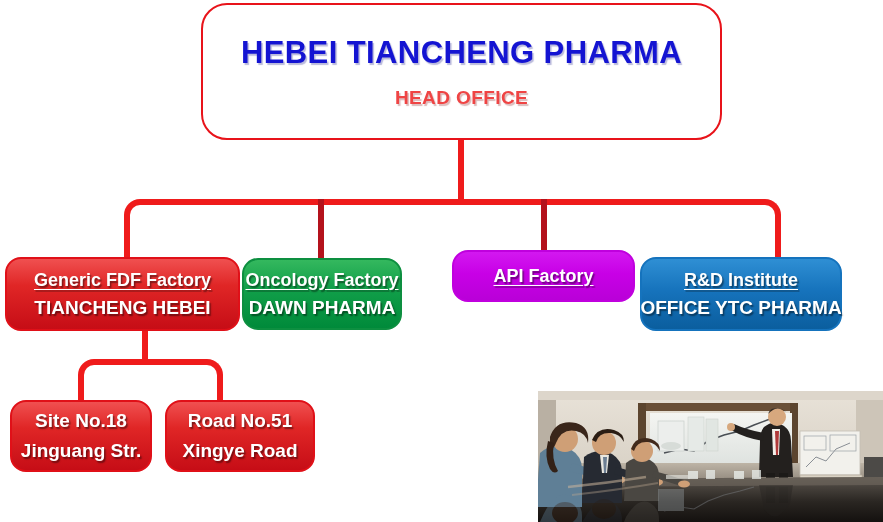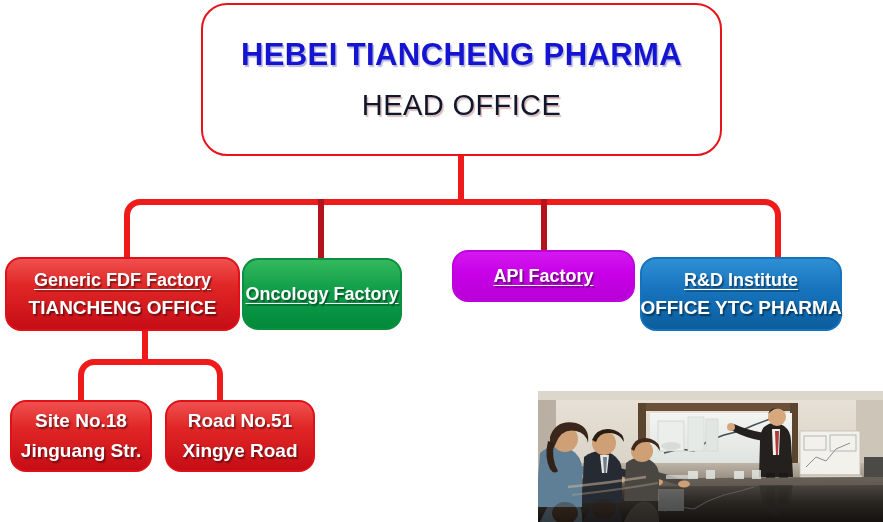--- a/index.html
+++ b/index.html
@@ -19,44 +19,44 @@
     height: 522px;
     background: #ffffff;
   }
 
   
   .head-office-box {
     position: absolute;
     left: 201px;
     top: 3px;
     width: 521px;
-    height: 153px;
+    height: 137px;
     box-sizing: border-box;
     background: #ffffff;
     border: 2.5px solid #e8131a;
     border-radius: 26px;
     display: flex;
     flex-direction: column;
     align-items: center;
     justify-content: center;
     gap: 16px;
     z-index: 6;
   }
   .head-office-line1 {
     font-size: 31px;
     font-weight: bold;
     color: #1414d2;
     letter-spacing: 0.4px;
     text-shadow: 1.5px 1.5px 1px rgba(130,130,190,0.55);
     white-space: nowrap;
   }
   .head-office-line2 {
-    font-size: 29px;
-    font-weight: normal;
-    color: #0f172a;
+    font-size: 19px;
+    font-weight: bold;
+    color: #ef4444;
     letter-spacing: 0.4px;
     text-shadow: 1.5px 1.5px 1px rgba(190,130,130,0.55);
     white-space: nowrap;
   }
 
   
   .conn-stub {
     position: absolute;
     background: #ef1b1b;
     z-index: 1;
@@ -172,25 +172,26 @@
 
   <div class="conn-stub" style="left:458px; top:140px; width:6px; height:62px;"></div>
 
   <div class="bracket" style="left:124px; top:199px; width:657px; height:60px;"></div>
 
   <div class="conn-stub dark" style="left:318px; top:199px; width:6px; height:62px;"></div>
   <div class="conn-stub dark" style="left:541px; top:199px; width:6px; height:62px;"></div>
 
   <div class="division-box box-red" style="left:5px; top:257px; width:235px; height:74px;">
     <div class="division-title">Generic FDF Factory</div>
-    <div class="division-sub">TIANCHENG OFFICE</div>
+    <div class="division-sub">TIANCHENG HEBEI</div>
   </div>
 
   <div class="division-box box-green" style="left:242px; top:258px; width:160px; height:72px;">
     <div class="division-title">Oncology Factory</div>
+    <div class="division-sub">DAWN PHARMA</div>
   </div>
 
   <div class="division-box box-magenta" style="left:452px; top:250px; width:183px; height:52px;">
     <div class="division-title">API Factory</div>
   </div>
 
   <div class="division-box box-blue" style="left:640px; top:257px; width:202px; height:74px;">
     <div class="division-title">R&amp;D Institute</div>
     <div class="division-sub">OFFICE YTC PHARMA</div>
   </div>

